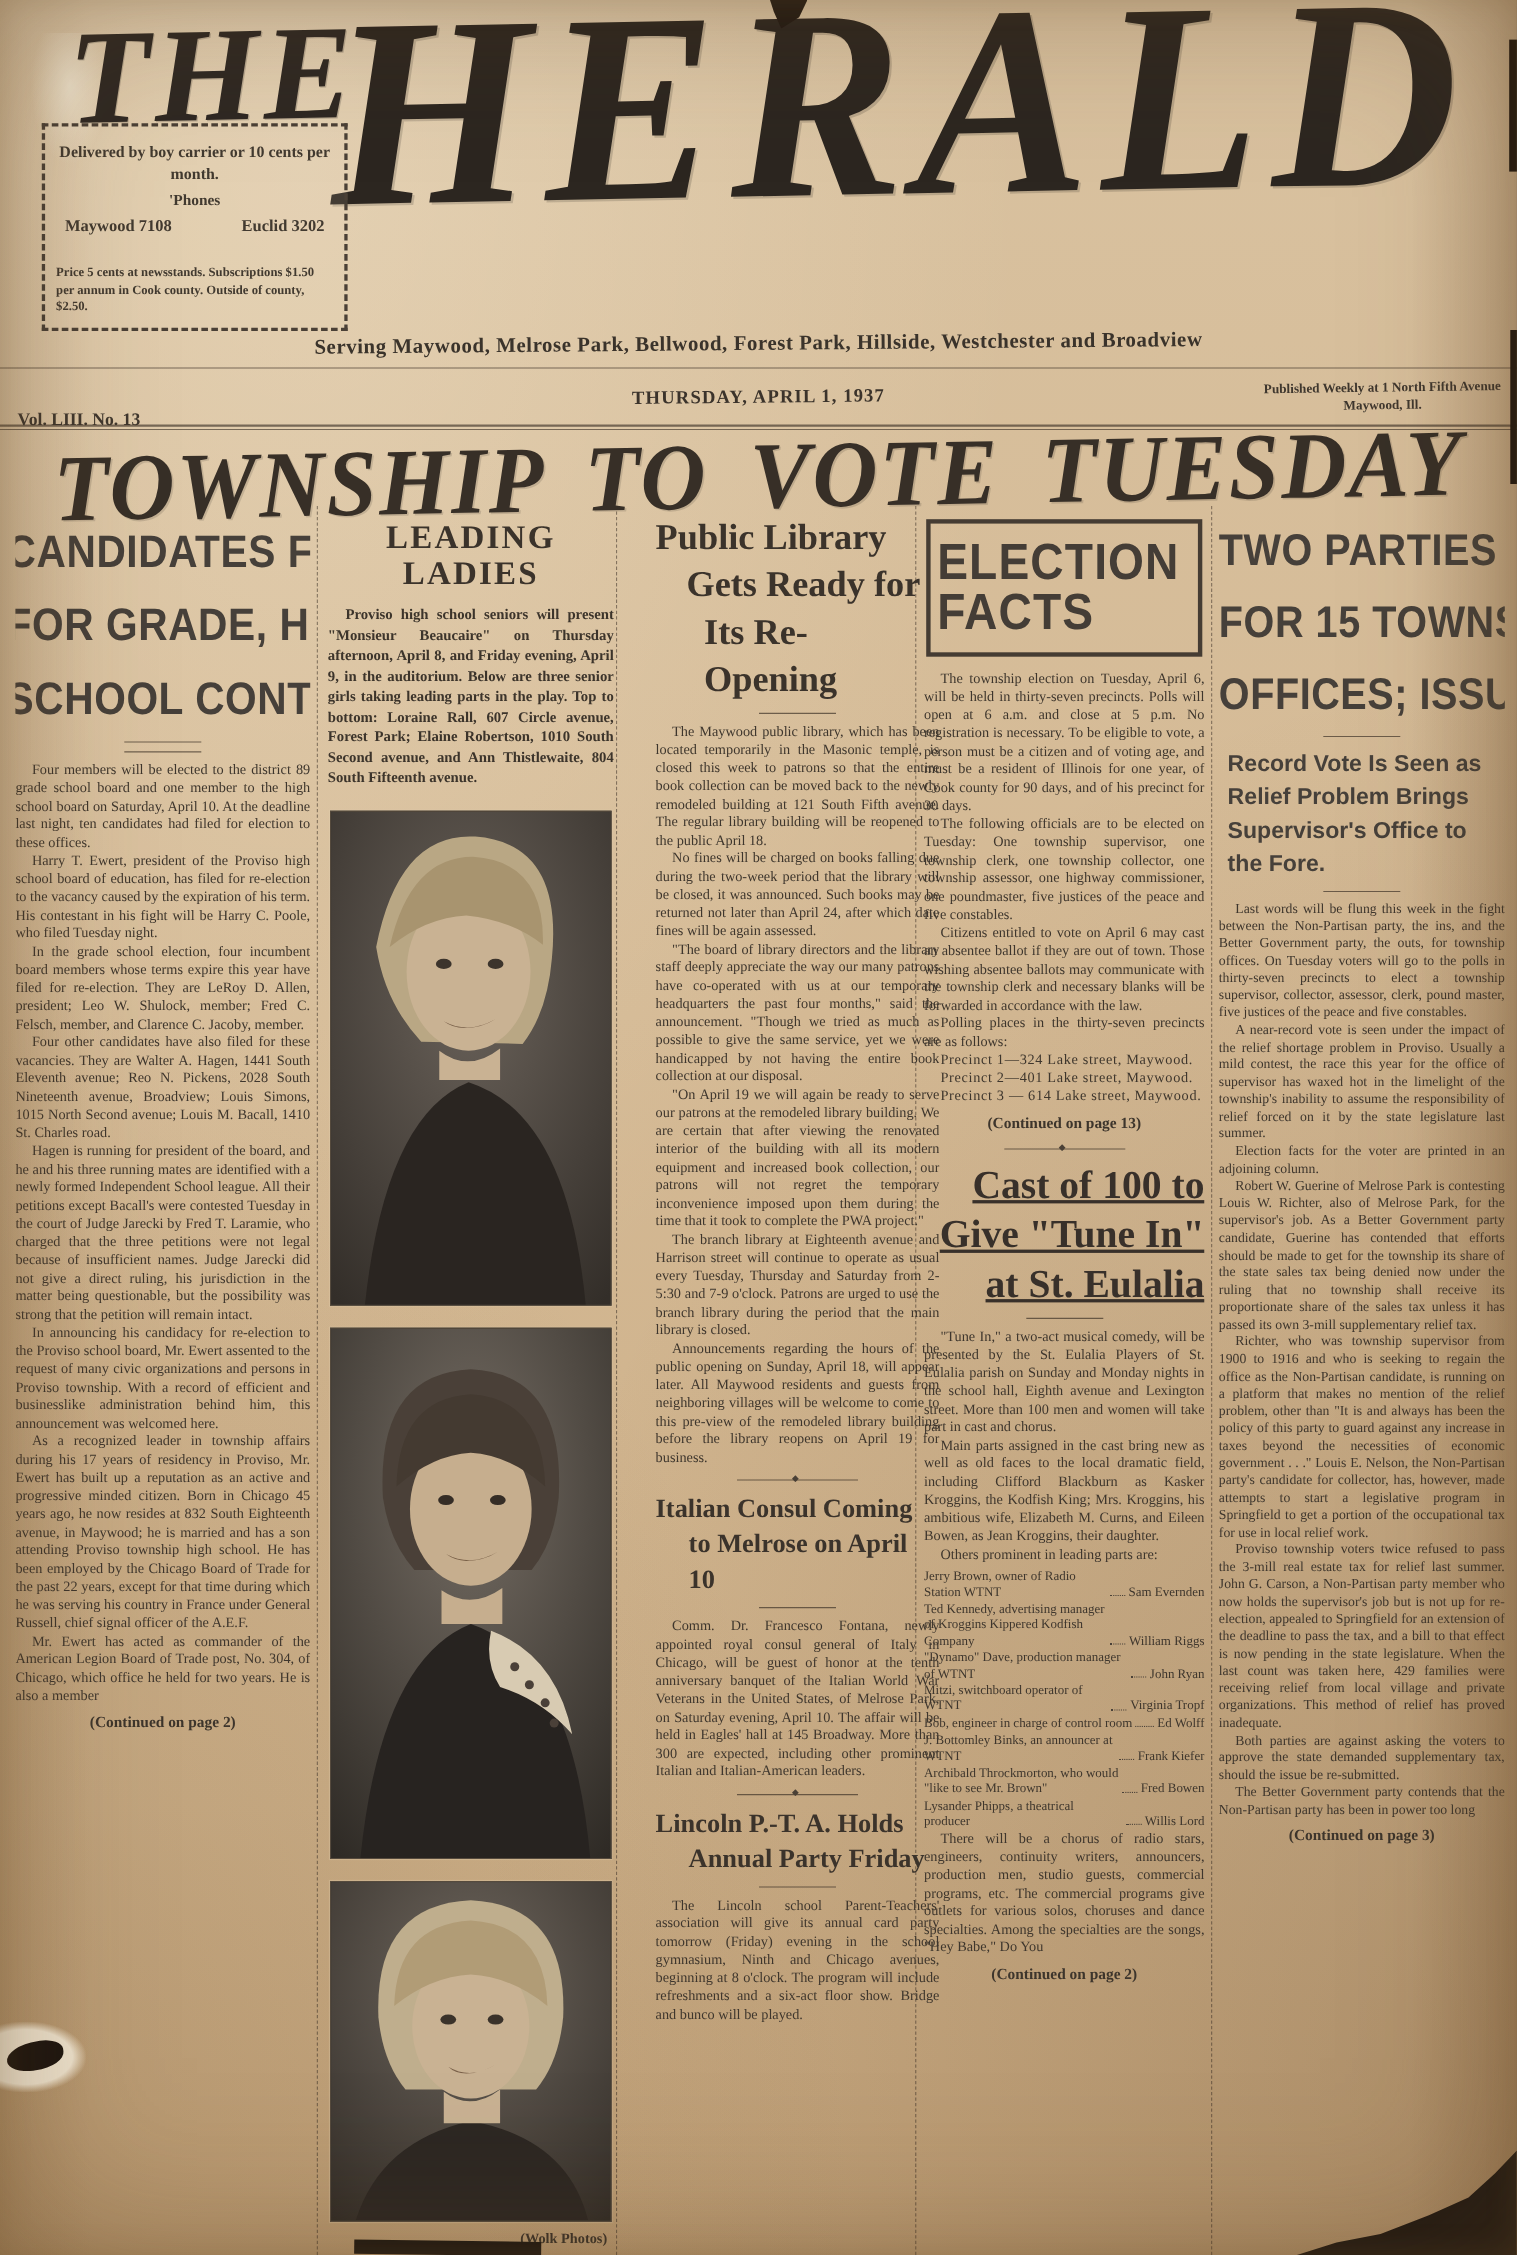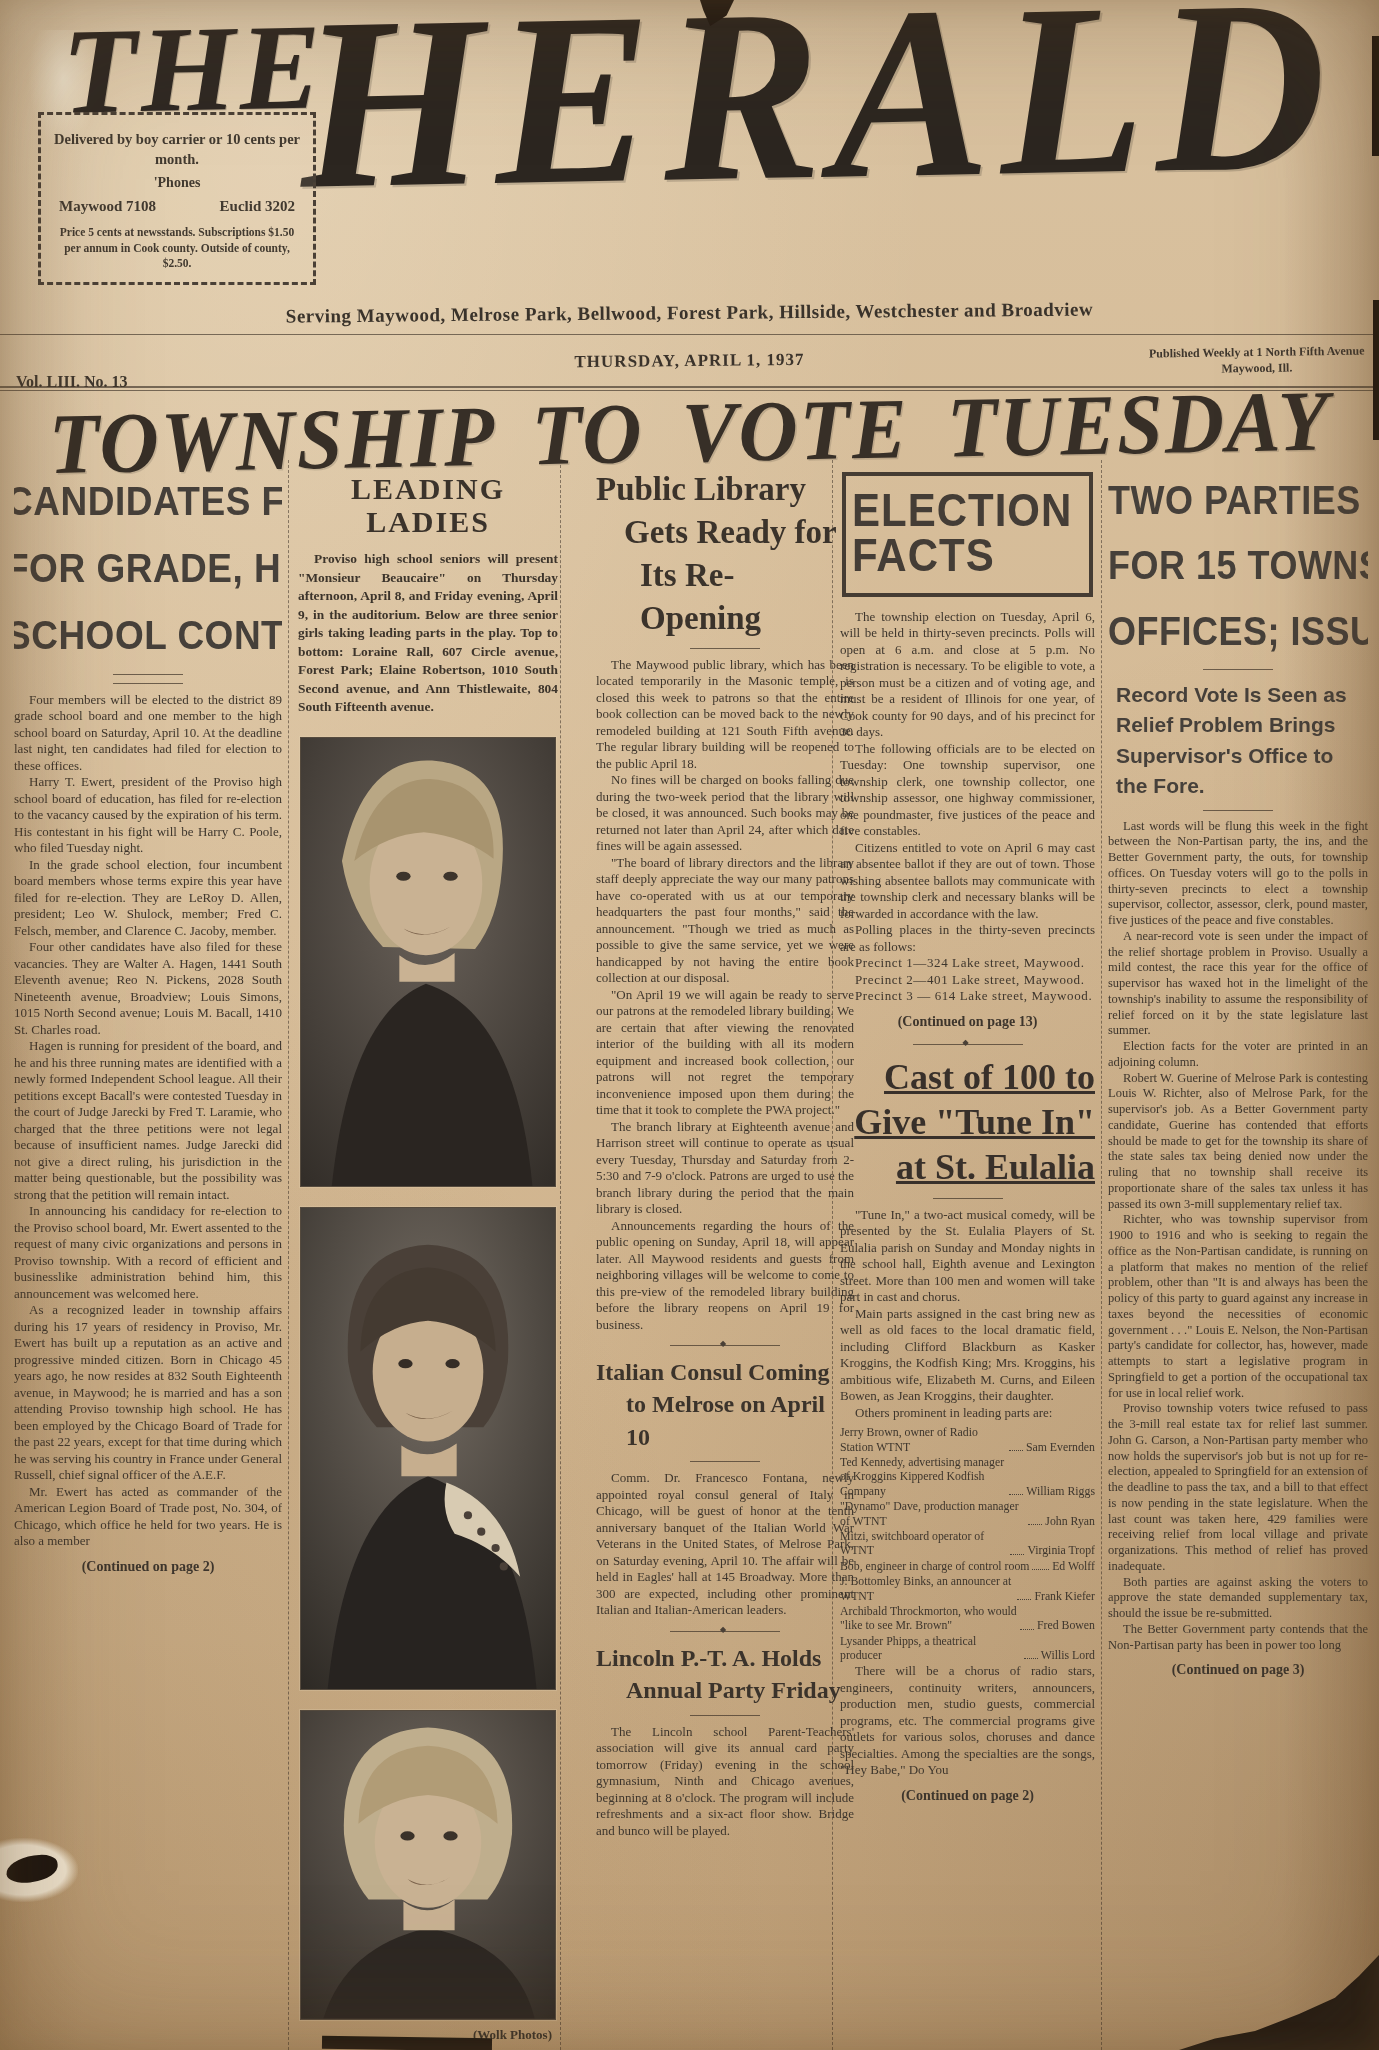--- a/index.html
+++ b/index.html
@@ -19,21 +19,21 @@
   .mast-the{position:absolute;left:62px;top:8px;font:italic 700 122px/1 "Liberation Serif",serif;
     color:#2e2823;letter-spacing:4px;transform:rotate(-1.2deg);text-shadow:1px 1px 0 rgba(0,0,0,.18);}
   .mast-herald{position:absolute;left:298px;top:-18px;font:italic 700 236px/1 "Liberation Serif",serif;
     color:#2c2620;letter-spacing:11px;transform:rotate(-1.1deg) scaleY(1.04);transform-origin:left top;
     text-shadow:2px 2px 0 rgba(0,0,0,.15);}
   .info-box{position:absolute;left:38px;top:112px;width:252px;padding:14px 10px 10px;
     border:3px dashed #4a4036;text-align:center;color:#423a30;background:rgba(235,220,195,.12);}
   .info-box .ib-line{font:700 14.5px/1.4 "Liberation Serif",serif;}
   .info-box .ib-phlabel{font:700 14px/1.8 "Liberation Serif",serif;}
   .info-box .ib-phones{display:flex;justify-content:space-between;padding:0 8px;font:700 15px/1.5 "Liberation Serif",serif;gap:12px;}
-  .info-box .ib-rates{margin-top:8px;font:600 11.5px/1.35 "Liberation Serif",serif;text-align:center;}
+  .info-box .ib-rates{margin-top:24px;font:600 11.5px/1.35 "Liberation Serif",serif;text-align:left;}
   .tagline{position:absolute;left:0;top:303px;width:100%;text-align:center;
     font:700 19px/1 "Liberation Serif",serif;color:#3a332b;letter-spacing:.5px;transform:rotate(-.5deg);}
   .rule{position:absolute;left:0;width:100%;height:0;border-top:2px solid rgba(62,51,40,.65);}
   .rule.thin{border-top-width:1px;}
   .dateline{position:absolute;left:0;top:344px;width:100%;height:42px;}
   .dl-vol{position:absolute;left:16px;top:30px;font:700 16px/1 "Liberation Serif",serif;color:#3f372e;}
   .dl-date{position:absolute;left:0;top:8px;width:100%;text-align:center;
     font:700 17px/1 "Liberation Serif",serif;letter-spacing:1px;color:#3b332b;transform:rotate(-.6deg);}
   .dl-pub{position:absolute;right:14px;top:0;text-align:center;font:700 12px/1.35 "Liberation Serif",serif;color:#3f372e;transform:rotate(-.8deg);}
   .banner{position:absolute;left:0;top:392px;width:100%;text-align:center;

